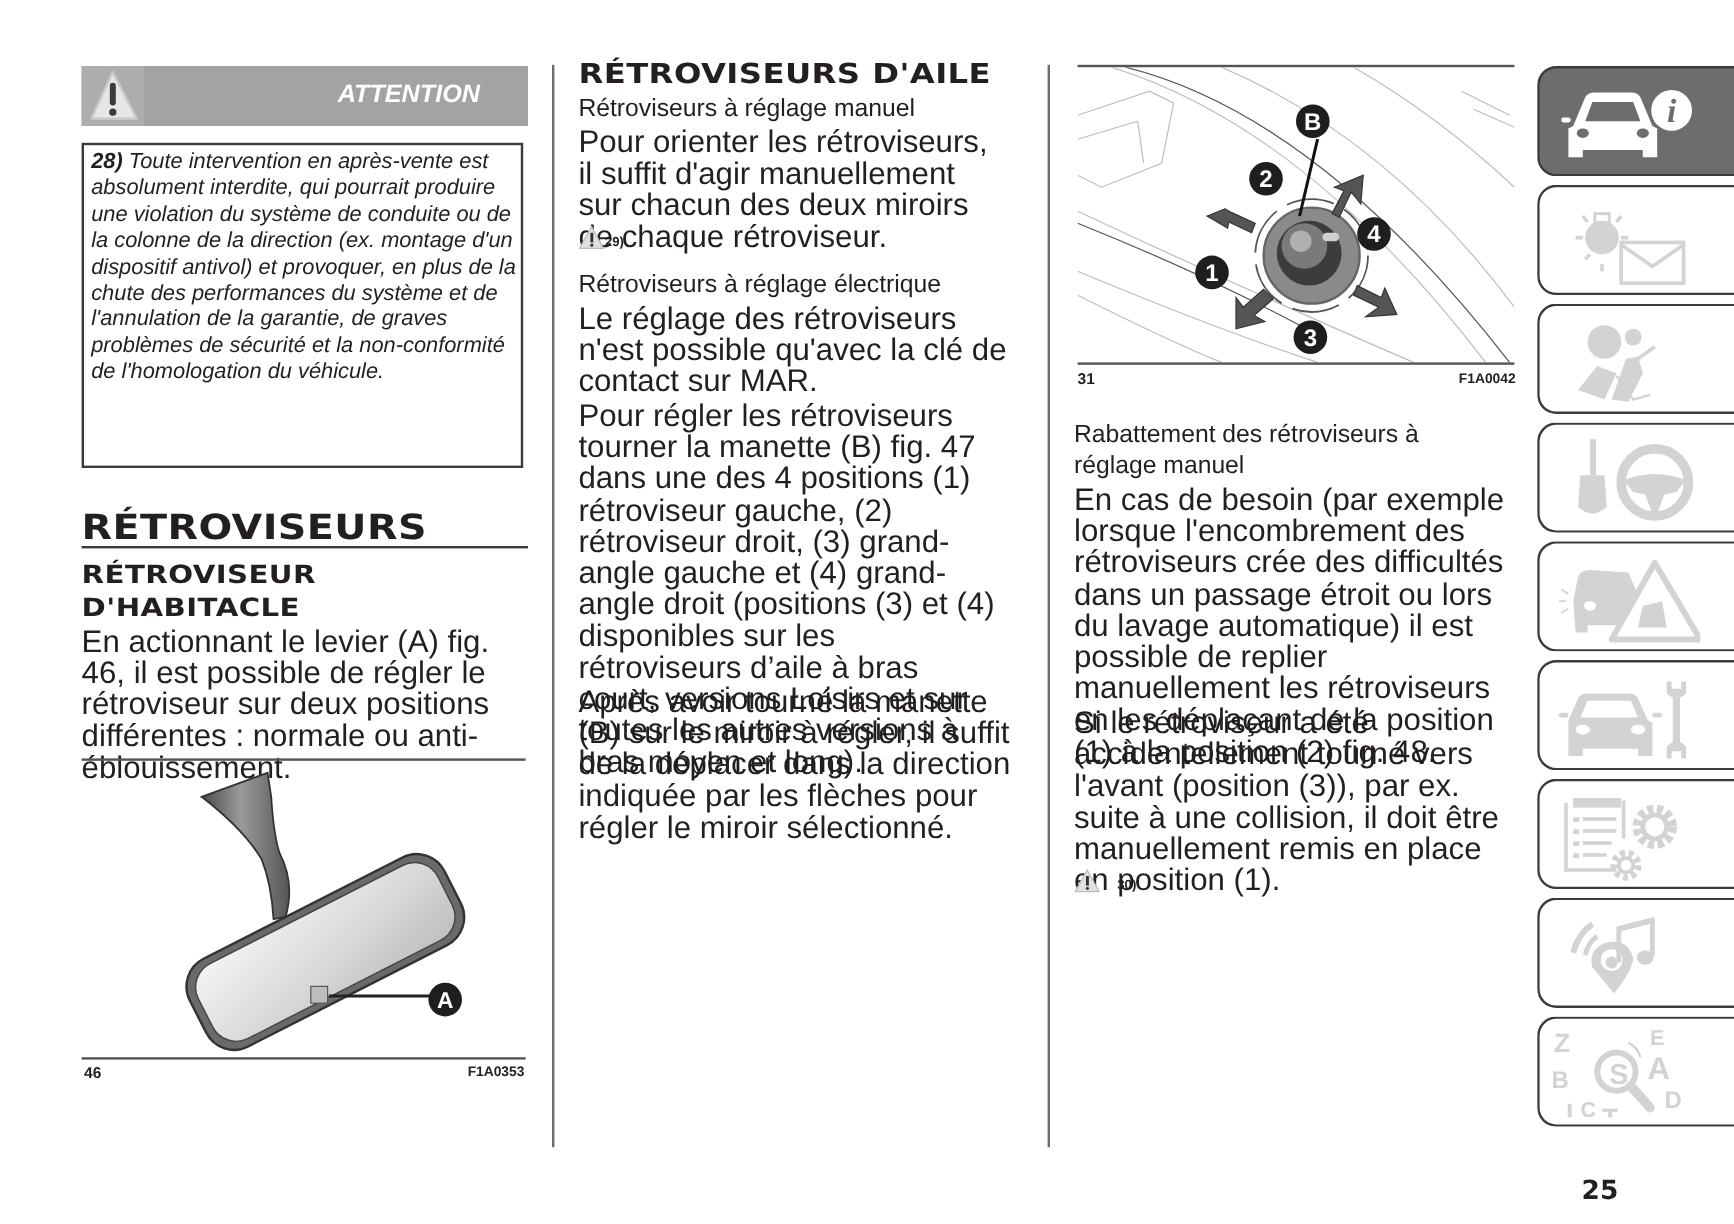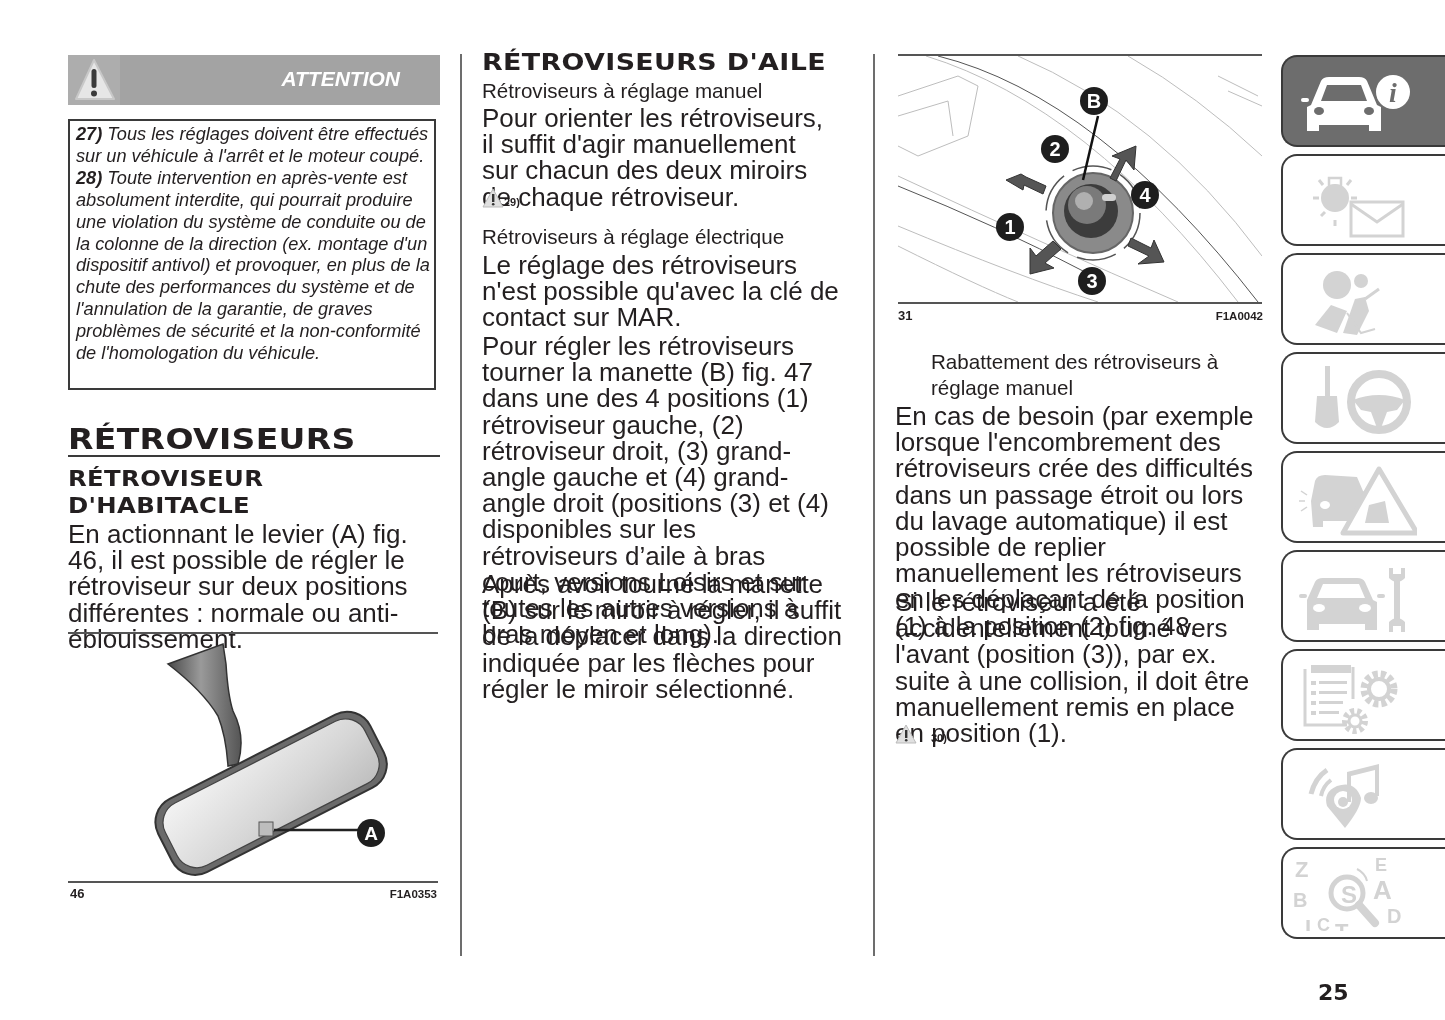--- a/index.html
+++ b/index.html
@@ -44,21 +44,20 @@
     <svg width="52" height="50" viewBox="0 0 52 50">
       <path d="M26 5 L46 44 L8 44 Z" fill="#e6e6e6" stroke="#c8c8c8" stroke-width="2" stroke-linejoin="round"></path>
       <rect x="23.5" y="14" width="5" height="19" rx="2.5" fill="#3a3a3a"></rect>
       <circle cx="26" cy="38.5" r="3" fill="#3a3a3a"></circle>
     </svg>
   </div>
   <div class="title">ATTENTION</div>
 </div>
 
 <div class="abs att-body">
-  <div><b>27)</b> <span>Tous les réglages doivent être effectués sur un véhicule à l'arrêt et le moteur coupé.</span></div>
   <div><b>28)</b> <span>Toute intervention en après-vente est absolument interdite, qui pourrait produire une violation du système de conduite ou de la colonne de la direction (ex. montage d'un dispositif antivol) et provoquer, en plus de la chute des performances du système et de l'annulation de la garantie, de graves problèmes de sécurité et la non-conformité de l'homologation du véhicule.</span></div>
 </div>
 
 <div class="abs h1 h1-big">RÉTROVISEURS</div>
 <div class="hr" style="left:68px; top:455px; width:372px;"></div>
 
 <div class="abs h1 h2-cap">
   <div>RÉTROVISEUR</div>
   <div>D'HABITACLE</div>
 </div>
@@ -153,21 +152,21 @@
     <circle cx="194" cy="225" r="14" fill="#1e1e1e"></circle>
       <text x="194" y="232">3</text>
     <circle cx="247" cy="139" r="14" fill="#1e1e1e"></circle>
       <text x="247" y="146">4</text>
   </g>
 </svg>
 <div class="hr" style="left:898px; top:302px; width:364px; height:1.5px; background:#555;"></div>
 <div class="abs fig-label" style="left:898px; top:308px;">31</div>
 <div class="abs fig-label" style="right:182px; top:310px; font-size:11.5px;">F1A0042</div>
 
-<div class="abs sub" style="left:895px; top:349px; width:360px;margin-left:36px;">Rabattement des rétroviseurs à réglage manuel</div>
+<div class="abs sub" style="left:895px; top:349px; width:360px;">Rabattement des rétroviseurs à réglage manuel</div>
 <div class="abs body" style="left:895px; top:403px; width:370px;">En cas de besoin (par exemple lorsque l'encombrement des rétroviseurs crée des difficultés dans un passage étroit ou lors du lavage automatique) il est possible de replier manuellement les rétroviseurs en les déplaçant de la position (1) à la position (2) fig. 48.</div>
 <div class="abs body" style="left:895px; top:589px; width:370px;">Si le rétroviseur a été accidentellement tourné vers l'avant (position (3)), par ex. suite à une collision, il doit être manuellement remis en place en position (1).</div>
 <div class="abs" style="left:895px; top:724px; display:flex; align-items:flex-end; gap:14px;">
   <svg width="22" height="20" viewBox="0 0 22 20">
     <path d="M11 1 L21 19 L1 19 Z" fill="#e0e0e0" stroke="#bbb" stroke-width="1"></path>
     <rect x="10" y="6" width="2.4" height="8" fill="#333"></rect>
       <circle cx="11.2" cy="16.3" r="1.3" fill="#333"></circle>
   </svg>
   <span class="warn-ref">30)</span>
 </div>

